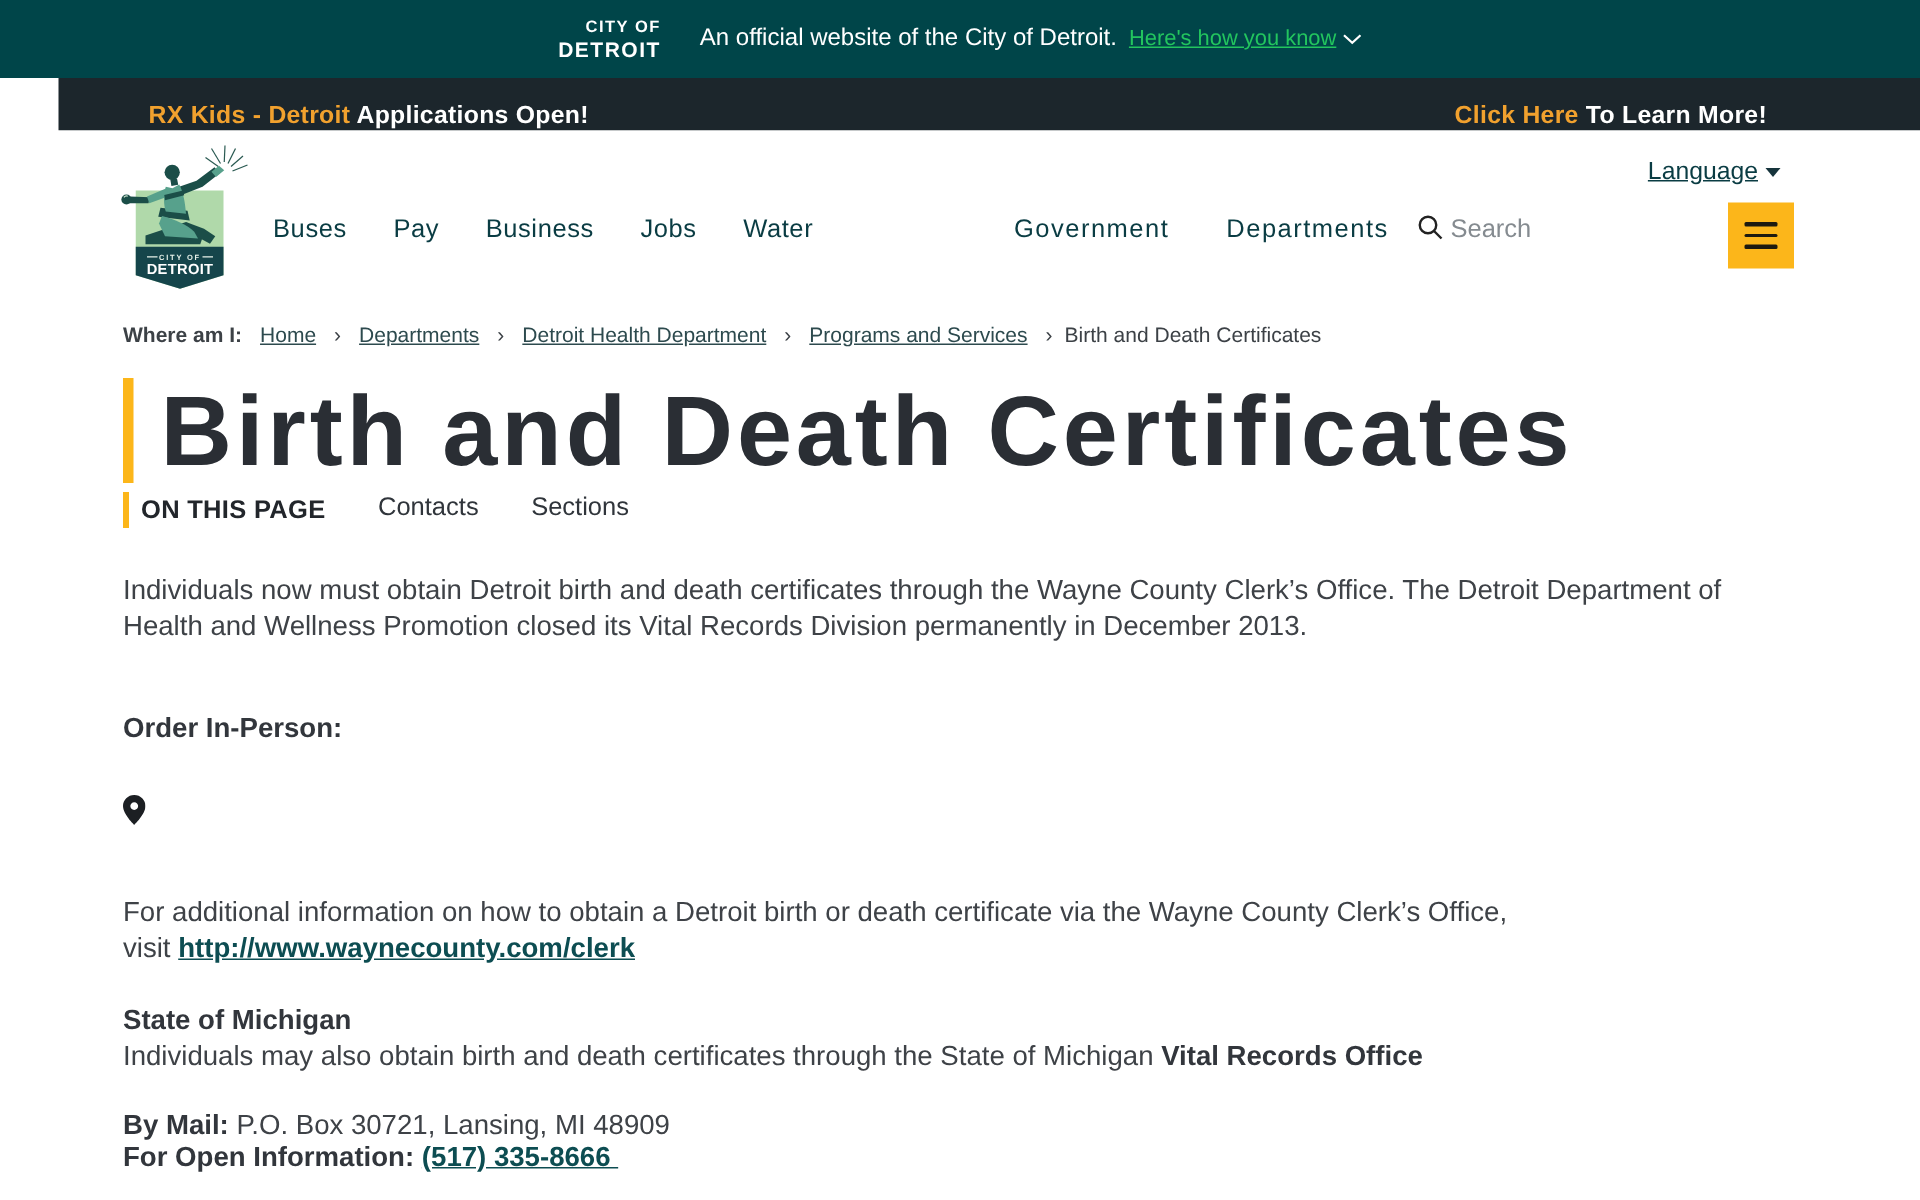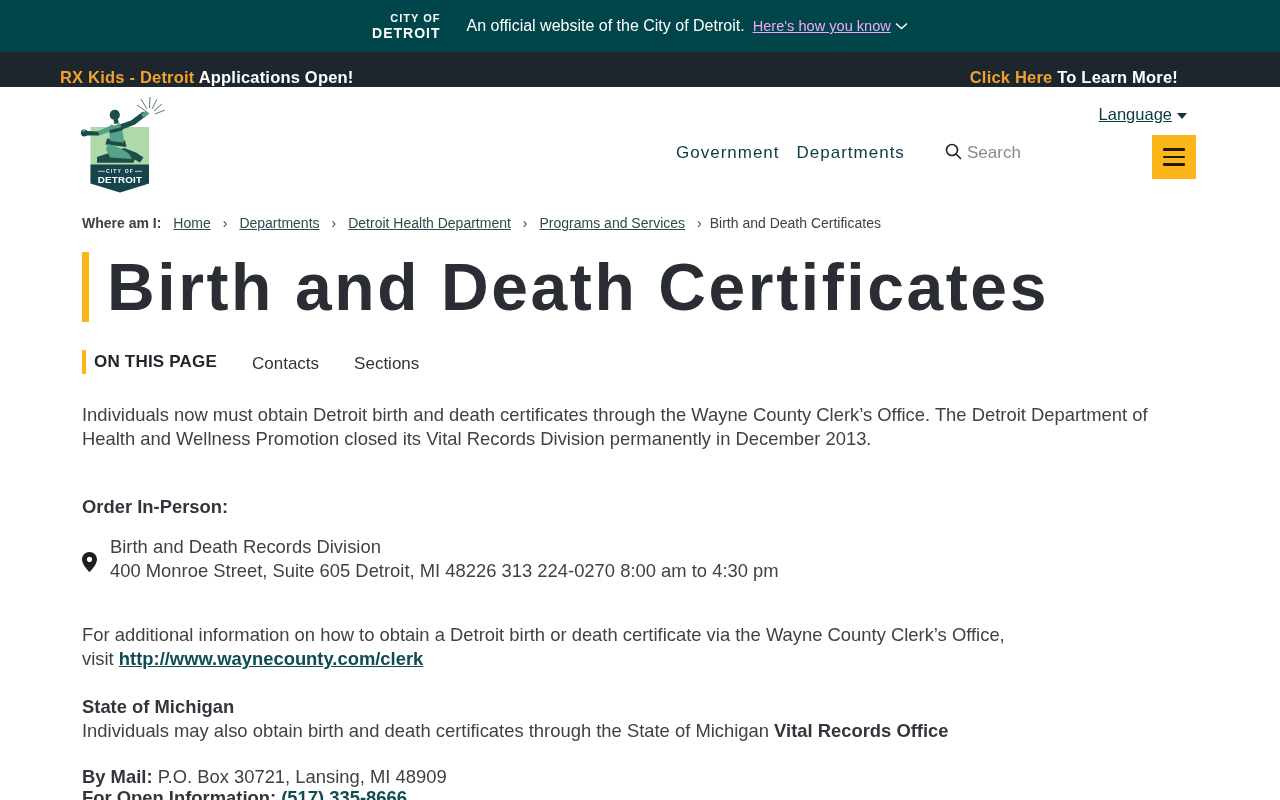--- a/index.html
+++ b/index.html
@@ -22,44 +22,45 @@
     color: #fff;
   }
   .gov-logo {
     text-align: right;
     margin-right: 26px;
     line-height: 1;
   }
   .gov-logo .l1 { font-size: 11px; font-weight: bold; letter-spacing: 1px; display:block; margin-bottom: 2px;}
   .gov-logo .l2 { font-size: 14px; font-weight: bold; letter-spacing: 1px; display:block;}
   .gov-text { font-size: 16px; margin-right: 8px; }
-  .gov-link { font-size: 14.6px; color: #f0abfc; text-decoration: underline; }
+  .gov-link { font-size: 14.6px; color: #22c55e; text-decoration: underline; }
   
   .alert-bar {
     background: #1c262c;
     height: 35px;
     display: flex;
     align-items: center;
     justify-content: space-between;
     padding: 16px 102px 0 60px;
     font-size: 16.5px;
     font-weight: bold;
     letter-spacing: 0.2px;
     color: #fff;
+    margin-left: 39px;
   }
   .alert-bar .orange { color: #f1a12e; }
   
   header {
     position: relative;
     height: 117px;
     background: #fff;
   }
   .logo-wrap { position: absolute; left: 78px; top: 8px; width: 92px; height: 100px; }
   .nav1 { position: absolute; left: 182px; top: 56px; display: flex; gap: 31px; }
-  .nav2 { position: absolute; left: 676px; top: 56px; display: flex; gap: 17px; }
+  .nav2 { position: absolute; left: 676px; top: 56px; display: flex; gap: 38px; }
   .nav1 a, .nav2 a { color: #0a3c43; text-decoration: none; font-size: 17px; letter-spacing: 0.4px; }
   .nav2 a { letter-spacing: 1px; }
   .search { position: absolute; left: 945px; top: 56px; color: #858b90; font-size: 17px; display:flex; gap:5px;}
   .lang { position: absolute; top: 18px; right: 93px; font-size: 16.5px; color: #0a3c43; }
   .lang a { color: #0a3c43; text-decoration: underline; }
   .lang .tri { display:inline-block; margin-left:5px; width:0; height:0; border-left:5px solid transparent; border-right:5px solid transparent; border-top:6px solid #16343c; vertical-align: middle;}
   .burger { position: absolute; top: 48px; right: 84px; width: 44px; height: 44px; background: #fcb61a; display:flex; flex-direction:column; justify-content:center; align-items:center; gap:5px;}
   .burger span { display:block; width: 22px; height: 2.8px; background:#1d1a10; border-radius:1px;}
   
   .container { width: 1116px; margin: 0 auto; }
@@ -70,21 +71,21 @@
   h1 {
     margin: 21px 0 0 0;
     border-left: 7px solid #fcb61a;
     padding-left: 18px;
     font-size: 66px;
     line-height: 70px;
     color: #2a2e34;
     letter-spacing: 2.6px;
     font-weight: bold;
   }
-  .tabs { margin-top: 28px; display: flex; align-items: flex-end; font-size: 17px; }
+  .tabs { margin-top: 6px; display: flex; align-items: flex-start; font-size: 17px; }
   .tabs .onthis { border-left: 4px solid #fcb61a; padding: 2px 0 2px 8px; font-weight: bold; color:#22262b; letter-spacing: 0.2px;}
   .tabs a { color: #30353b; text-decoration: none; margin-left: 35px; }
   .body-copy { font-size: 18.4px; line-height: 24px; color: #3e4247; }
   .body-copy p { margin: 0; }
   .p1 { margin-top: 29px !important; }
   strong { color: #32363c; }
   .addr { display: flex; margin-top: 16px; }
   .addr .pin { width: 28px; padding-top: 17px; }
   .sec { margin-top: 44px !important; }
   a.tlink { color: #0d4d52; font-weight: bold; text-decoration: underline; }
@@ -154,20 +155,27 @@
           <path d="M63 19.5 L68 15.5 L71.5 18.5 L66 23 Z"></path>
 
           <path d="M30 49 C38 51 47 55 51.5 59.5 L54 64 L32 62.5 L28 54 Z"></path>
         </g>
 
         <path d="M31.5 35 L44 32 L44.8 35.2 L32 38.5 Z" fill="#1b4e48"></path>
 
         <path d="M4.6 36.6 A2.3 2.3 0 0 1 7.2 35.8" fill="none" stroke="#cfe7d2" stroke-width="0.8"></path>
       </svg>
     </div>
+    <nav class="nav1">
+      <a href="#">Buses</a>
+      <a href="#">Pay</a>
+      <a href="#">Business</a>
+      <a href="#">Jobs</a>
+      <a href="#">Water</a>
+    </nav>
     <nav class="nav2">
       <a href="#">Government</a>
       <a href="#">Departments</a>
     </nav>
     <div class="search">
       <svg width="17" height="17" viewBox="0 0 17 17">
         <circle cx="7" cy="7" r="5.5" fill="none" stroke="#222" stroke-width="1.6"></circle>
         <line x1="11" y1="11" x2="16" y2="16" stroke="#222" stroke-width="1.6"></line>
       </svg>
       <span>Search</span>
@@ -200,20 +208,19 @@
     </div>
     <div class="body-copy">
       <p class="p1">Individuals now must obtain Detroit birth and death certificates through the Wayne County Clerk’s Office. The Detroit Department of<br>Health and Wellness Promotion closed its Vital Records Division permanently in December 2013.</p>
       <p class="sec"><strong>Order In-Person:</strong></p>
       <div class="addr">
         <div class="pin">
           <svg width="15" height="20" viewBox="0 0 15 20">
             <path d="M7.5 0 C3.3 0 0 3.3 0 7.4 C0 12.9 7.5 20 7.5 20 C7.5 20 15 12.9 15 7.4 C15 3.3 11.7 0 7.5 0 Z M7.5 10 C6 10 4.9 8.8 4.9 7.4 C4.9 6 6 4.8 7.5 4.8 C9 4.8 10.1 6 10.1 7.4 C10.1 8.8 9 10 7.5 10 Z" fill="#1c1f23"></path>
           </svg>
         </div>
-        <div>Birth and Death Records Division<br>400 Monroe Street, Suite 605 Detroit, MI 48226 313 224-0270 8:00 am to 4:30 pm</div>
       </div>
       <p class="sec" style="margin-top:40px!important">For additional information on how to obtain a Detroit birth or death certificate via the Wayne County Clerk’s Office,<br>visit <a class="tlink" href="#">http://www.waynecounty.com/clerk</a></p>
       <p class="mt24"><strong>State of Michigan</strong><br>Individuals may also obtain birth and death certificates through the State of Michigan <strong>Vital Records Office</strong></p>
       <p style="margin-top:22px"><strong>By Mail:</strong> P.O. Box 30721, Lansing, MI 48909</p>
       <p style="margin-top:-3px"><strong>For Open Information:</strong> <a class="tlink" href="#">(517) 335-8666&nbsp;</a></p>
     </div>
   </div>
 
 </body></html>

